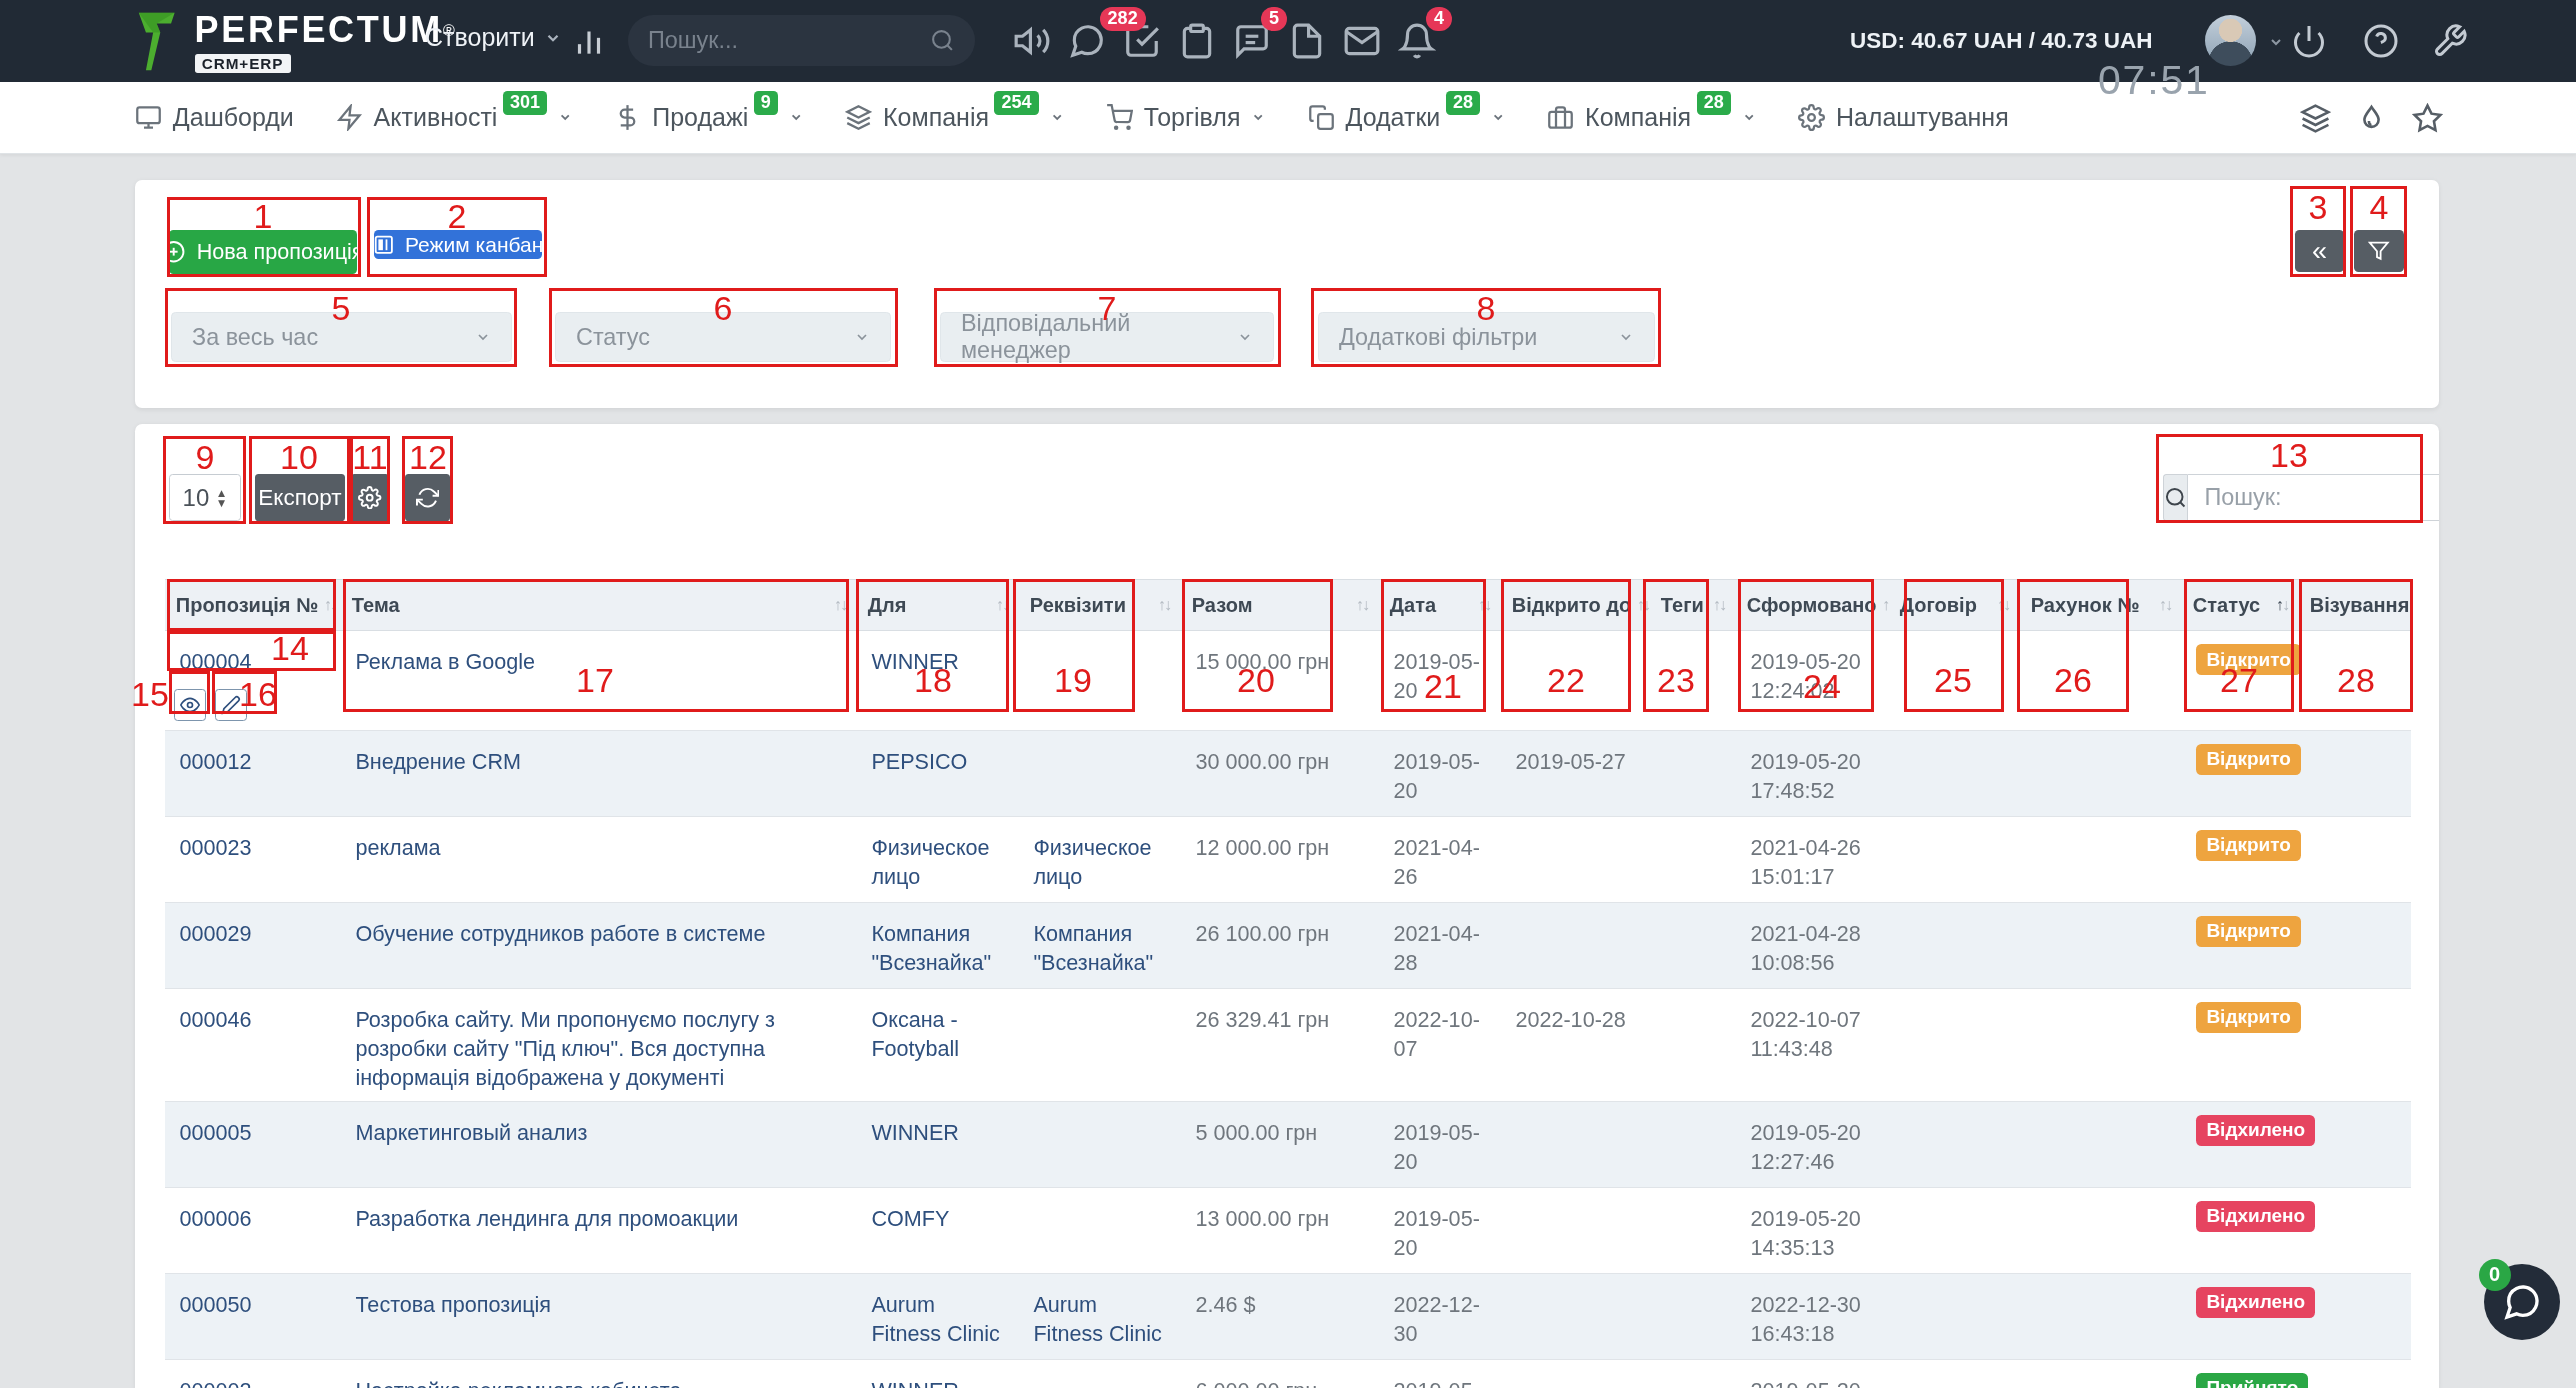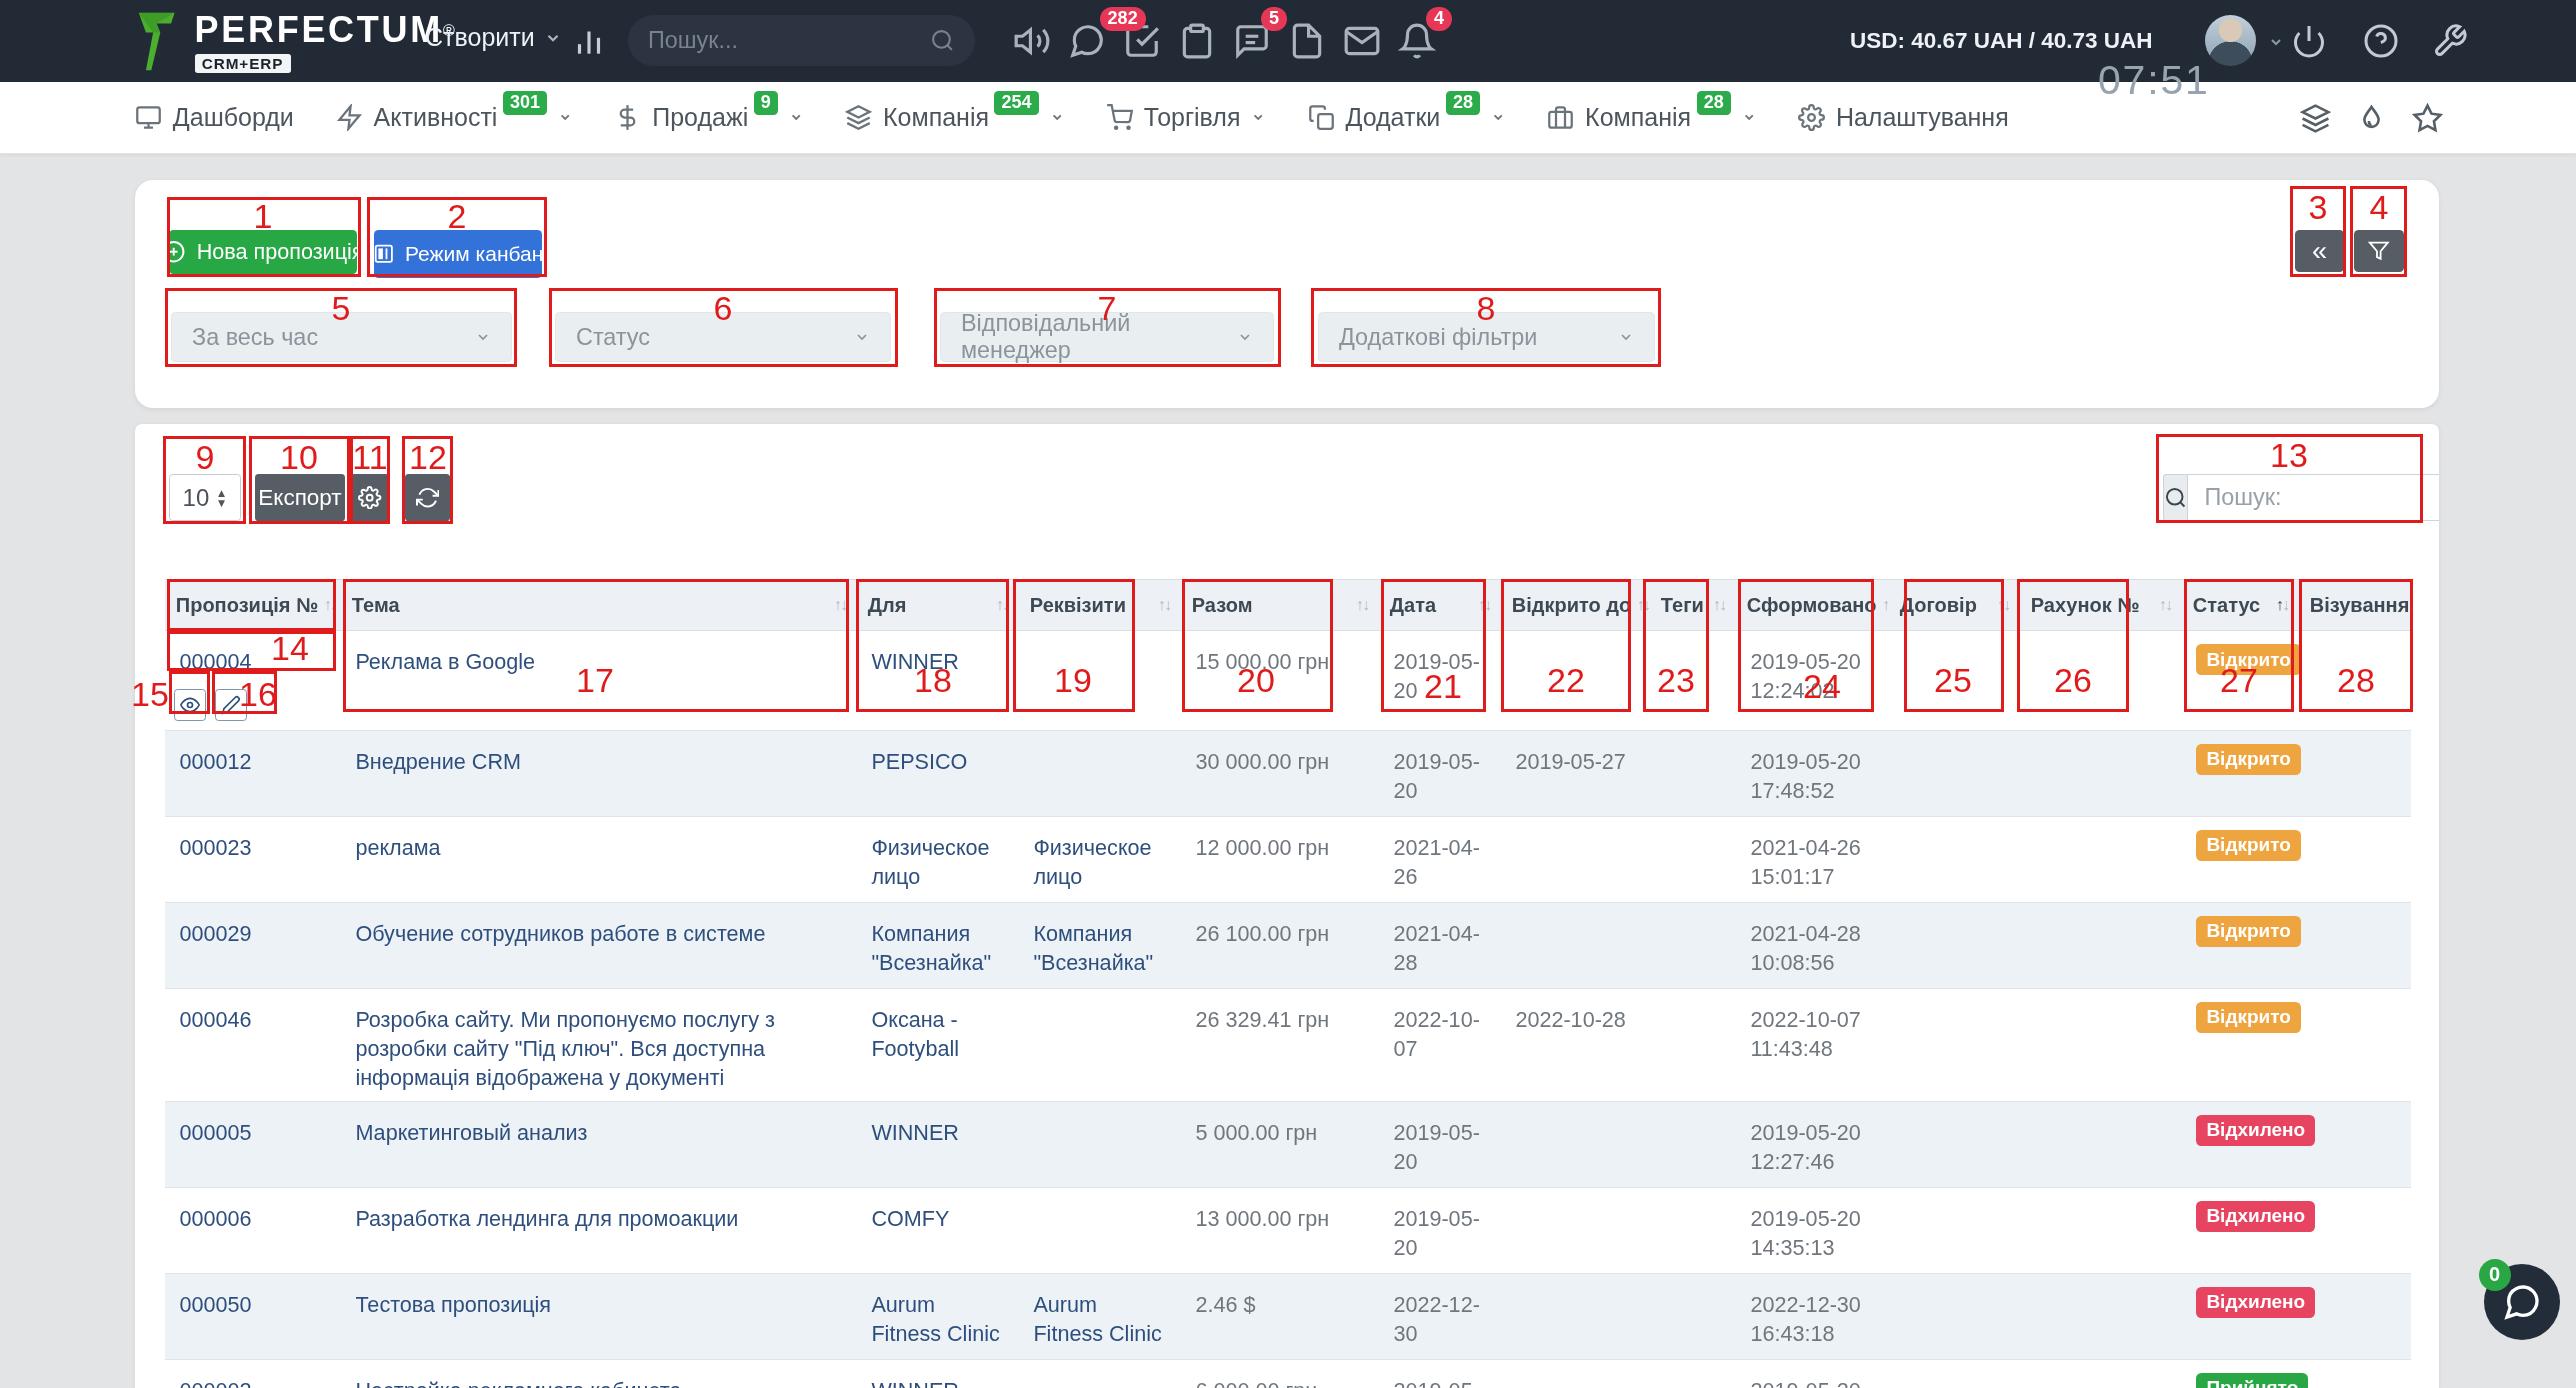--- a/index.html
+++ b/index.html
@@ -36,27 +36,27 @@
   
   .mainnav { position:absolute; left:0; top:82px; width:2576px; height:72px; background:#fff; border-bottom:0.9px solid #dfe3e6; box-shadow:0 1.8px 3.6px rgba(0,0,0,.06); display:flex; align-items:center; padding:0 135px; gap:42px; z-index:4; }
   .nav-item { display:flex; align-items:center; gap:10.8px; color:#4c555d; font-size:25px; cursor:pointer; white-space:nowrap; }
   .nav-item .icon { color:#6b737b; }
   .navbadge { background:#2bab4a; color:#fff; font-size:18px; font-weight:bold; border-radius:4.5px; padding:1.8px 7.2px; position:relative; top:-14.4px; margin-left:-5.4px; line-height:1.1; }
   .navbadge:empty { display:none; }
   .nav-chev { color:#8d959d; }
   .nav-right { position:absolute; right:133px; top:0; height:72px; display:flex; align-items:center; gap:25px; color:#565e66; }
 
   
-  .card { position:absolute; background:#fff; border-radius:18px; box-shadow:0 1.8px 5.4px rgba(0,0,0,.07); }
+  .card { position:absolute; background:#fff; border-radius:7px; box-shadow:0 1.8px 5.4px rgba(0,0,0,.07); }
   .card-filters { left:135px; top:180px; width:2304px; height:228px; }
   .card-table   { left:135px; top:424px; width:2304px; height:964px; border-radius:7.2px 7.2px 0 0; overflow:hidden; }
 
   .btn { display:flex; align-items:center; justify-content:center; gap:10.8px; color:#fff; border-radius:4.5px; cursor:pointer; white-space:nowrap; }
   .btn-new    { position:absolute; left:34px;  top:50px; width:188px; height:44px; background:#28a745; font-size:21.6px; }
-  .btn-kanban { position:absolute; left:239px; top:50px; width:168px; height:48px; background:#3272d9; font-size:21px; }
+  .btn-kanban { position:absolute; left:239px; top:50px; width:168px; height:29px; background:#3272d9; font-size:21px; }
   .btn-dark   { background:#565d64; }
   .btn-collapse { position:absolute; left:2160px; top:50px; width:49px; height:42px; font-size:27px; line-height:1; }
   .btn-funnel   { position:absolute; left:2219px; top:50px; width:50px; height:42px; }
 
   .filter-select { position:absolute; top:132px; height:50px; background:#e9eef1; border:0.9px solid #e0e6ea; border-radius:4.5px; display:flex; align-items:center; padding:0 20px; color:#8b939b; font-size:23.4px; cursor:pointer; }
   .filter-select .chev { margin-left:auto; color:#8b939b; }
   .fs1 { left:36px;  width:341px;gap:9px; }
   .fs2 { left:420px; width:336px; }
   .fs3 { left:805px; width:334px; }
   .fs4 { left:1183px; width:337px; }

